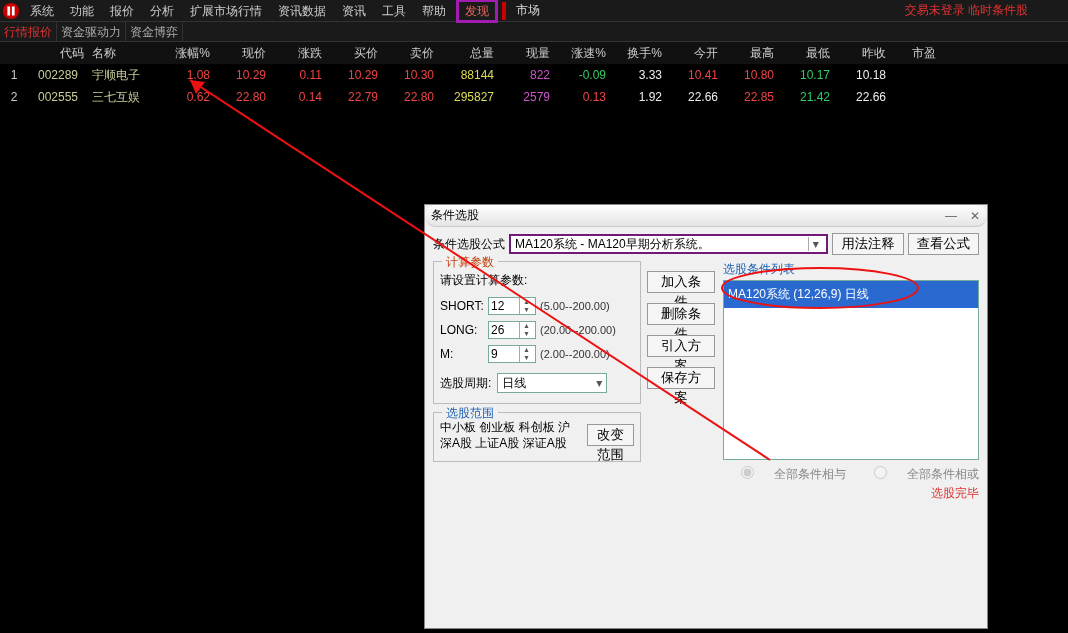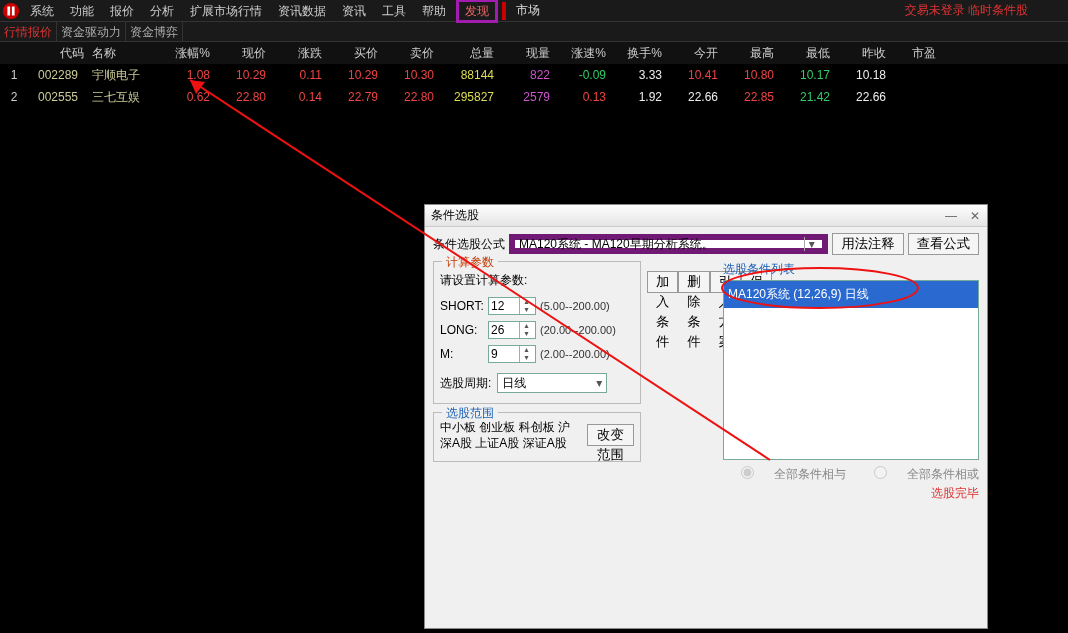--- a/index.html
+++ b/index.html
@@ -34,47 +34,47 @@
 .c-green { color: #3c6; }
 .c-yellow { color: #dd5; }
 .c-purple { color: #c5c; }
 .c-white { color: #eee; }
 
 
 .annot { position: absolute; left: 0; top: 0; pointer-events: none; width: 1068px; height: 633px; }
 
 
 .dlg { position: absolute; left: 424px; top: 204px; width: 564px; height: 425px; background: #f0f0f0; border: 1px solid #888; font-size: 12px; color: #000; }
-.dlg-title { display: flex; align-items: center; height: 22px; background: linear-gradient(#fdfdfd,#e5e5e5); border-bottom: 1px solid #ccc; padding-left: 6px; }
+.dlg-title { display: flex; align-items: center; height: 22px; background: linear-gradient(#fdfdfd,#e5e5e5); border-bottom: 1px solid #ccc; padding-left: 6px; border-radius: 11px; }
 .dlg-title .spacer { flex: 1; }
 .dlg-title .winbtn { width: 24px; text-align: center; color: #666; cursor: pointer; }
 .dlg-body { padding: 6px 8px 8px 8px; }
 
 .formula-row { display: flex; align-items: center; gap: 4px; margin-bottom: 6px; }
 .formula-row label { white-space: nowrap; }
-.combo { flex: 1; height: 20px; border: 6px solid #701a75; background: #fff; display: flex; align-items: center; padding: 0 4px; }
+.combo { flex: 1; height: 20px; border: 2px solid #701a75; background: #fff; display: flex; align-items: center; padding: 0 4px; }
 .combo .arrow { margin-left: auto; width: 14px; text-align: center; border-left: 1px solid #aaa; color: #555; }
 .btn { height: 22px; padding: 0 8px; background: #f5f5f5; border: 1px solid #999; cursor: pointer; line-height: 20px; }
 
 .mid { display: flex; gap: 6px; }
 .params { border: 1px solid #bbb; width: 208px; padding: 6px 6px 10px 6px; position: relative; }
 .params .legend { position: absolute; top: -8px; left: 8px; background: #f0f0f0; padding: 0 4px; color: #c2410c; }
 .params .hint { margin: 4px 0 8px 0; }
 .param-row { display: flex; align-items: center; gap: 4px; margin-bottom: 6px; }
 .param-row label { width: 44px; }
 .param-row .spin { width: 48px; height: 18px; border: 1px solid #7a9; background: #fff; display: flex; align-items: center; }
 .param-row .spin input { border: none; width: 30px; font-size: 12px; padding-left: 2px; outline: none; }
 .param-row .spin .spinbtns { width: 14px; display: flex; flex-direction: column; }
 .param-row .spin .spinbtns span { height: 8px; font-size: 8px; line-height: 7px; text-align: center; border-left: 1px solid #aaa; color: #555; cursor: pointer; }
 .param-row .range { color: #333; font-size: 11px; }
 .period-row { display: flex; align-items: center; gap: 6px; margin-top: 10px; }
 .period-row .combo2 { width: 110px; height: 20px; border: 1px solid #7a9; background: #fff; display: flex; align-items: center; padding: 0 4px; }
 .period-row .combo2 .arrow { margin-left: auto; color: #555; }
 
-.action-col { display: flex; flex-direction: row; width: 70px; padding-top: 10px; }
+.action-col { display: flex; flex-direction: column; gap: 10px; width: 70px; padding-top: 10px; }
 .action-col .btn { width: 68px; }
 
 .condlist { flex: 1; display: flex; flex-direction: column; }
 .condlist-label { color: #1a5fb4; margin-bottom: 2px; }
 .listbox { flex: 1; border: 1px solid #7a9; background: #fff; min-height: 180px; }
 .listbox .sel { background: #2a6ad0; color: #fff; padding: 5px 4px; }
 
 .radios { display: flex; gap: 28px; margin: 6px 0 2px 0; color: #888; justify-content: flex-end; }
 .radios label { display: flex; gap: 20px; align-items: flex-start; }
 .radios input { accent-color: #888; }

